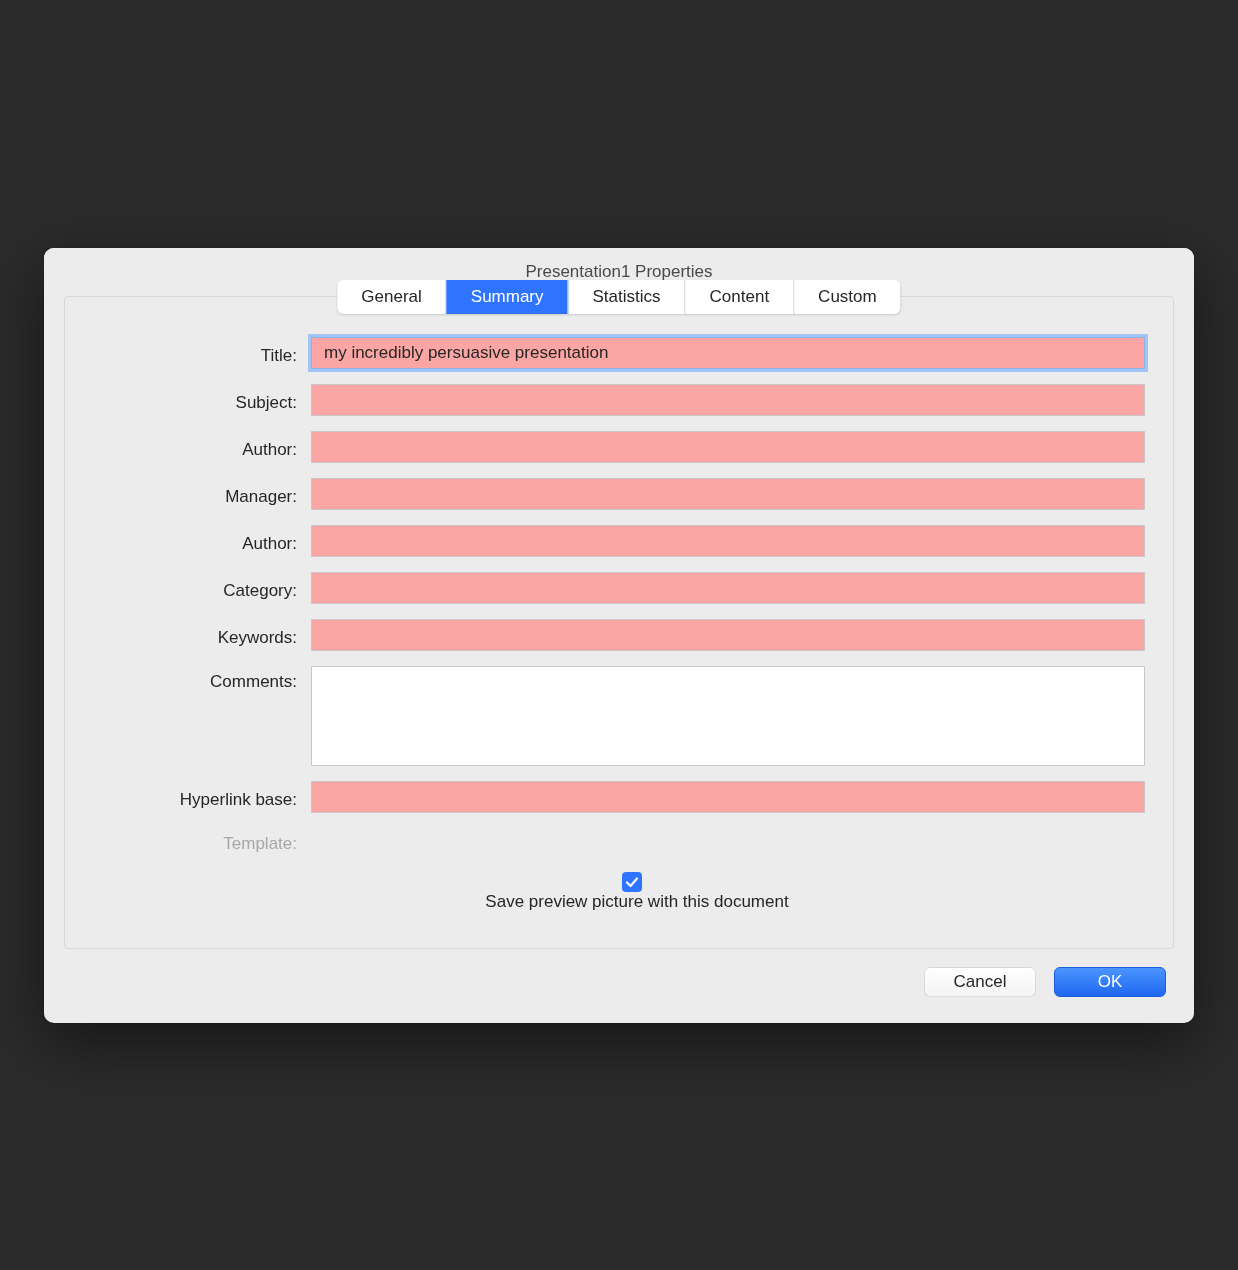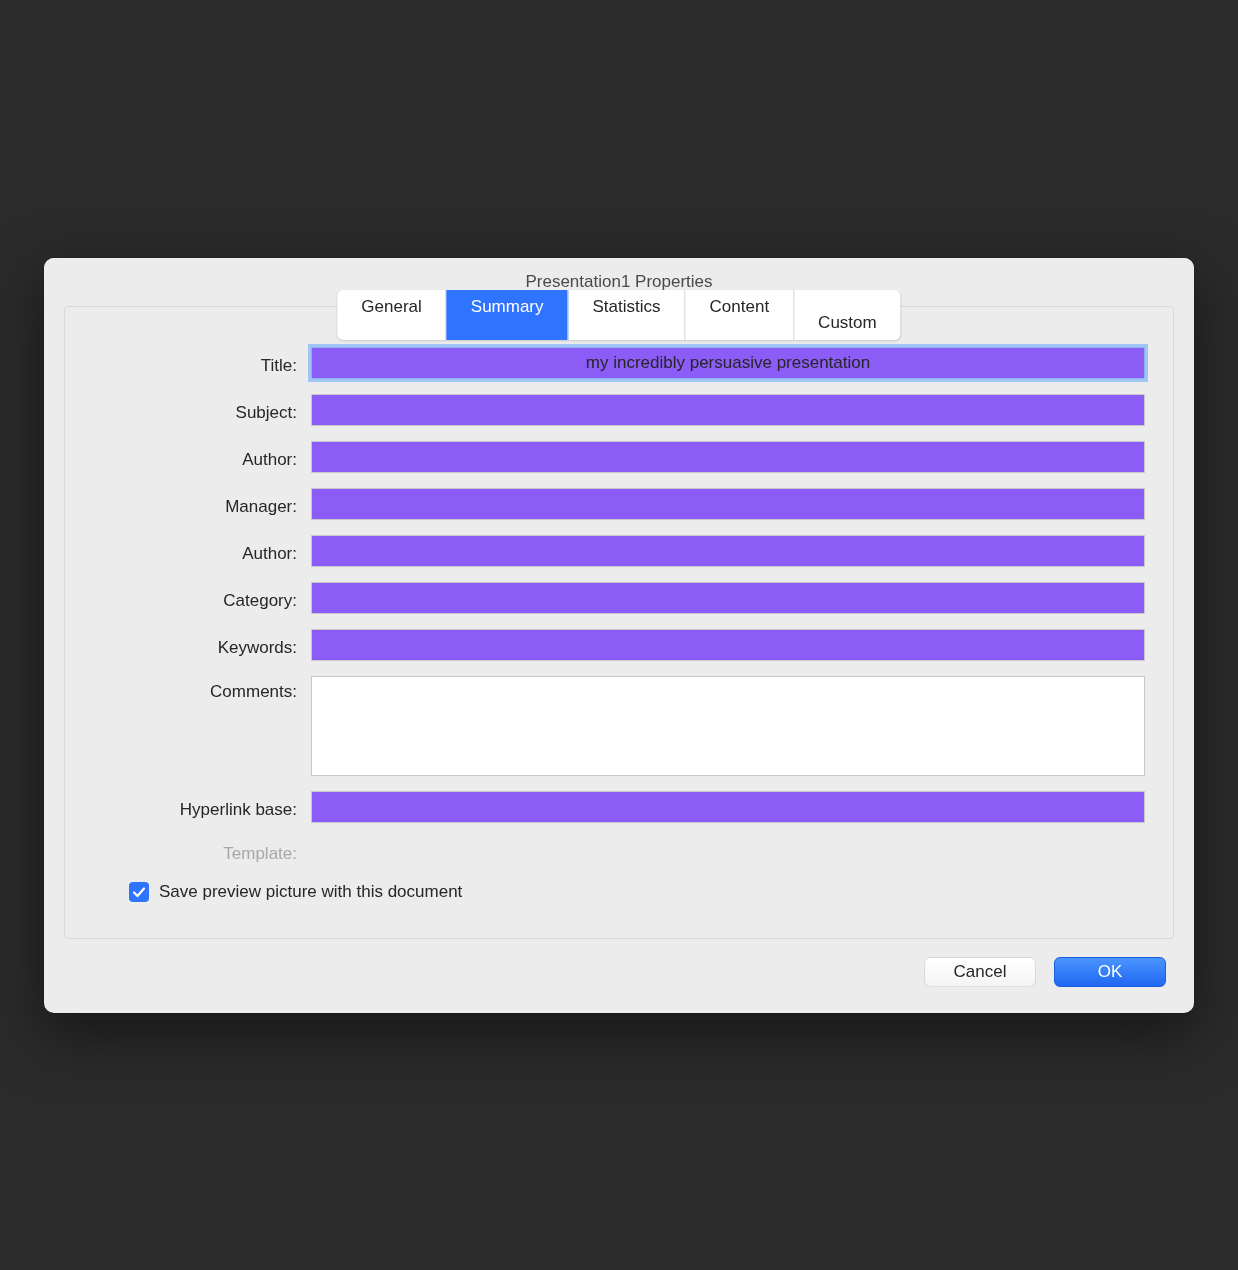--- a/index.html
+++ b/index.html
@@ -51,21 +51,20 @@
     }
     .tab {
       padding: 7px 24px;
       font-size: 17px;
       color: #262626;
       border-right: 1px solid #d6d6d6;
       cursor: default;
     }
     .tab:last-child {
       border-right: none;
-      margin-top: 16px;
     }
     .tab.active {
       background: #2f74ff;
       color: #fff;
     }
     .form-rows {
       display: flex;
       flex-direction: column;
       gap: 15px;
     }
@@ -83,27 +82,26 @@
       font-size: 17px;
       color: #262626;
       padding-top: 6px;
     }
     .label.disabled {
       color: #a8a8a8;
     }
     .input-text {
       flex: 1;
       height: 32px;
-      background: #8b5cf6;
+      background: #fca5a5;
       border: 1px solid #c8c8c8;
       font-size: 17px;
       padding: 0 12px;
       color: #262626;
       outline: none;
-      text-align: center;
     }
     .input-text.focused {
       border: 1px solid #8bb1ec;
       box-shadow: 0 0 0 3px #a3c5f5;
     }
     .textarea {
       flex: 1;
       height: 100px;
       background: #fff;
       border: 1px solid #c8c8c8;
@@ -111,20 +109,21 @@
       padding: 6px 8px;
       resize: none;
       outline: none;
       font-family: inherit;
     }
     .checkbox-row {
       display: flex;
       align-items: center;
       margin-top: 18px;
       padding-left: 36px;
+      flex-direction: column;
     }
     .checkbox {
       width: 20px;
       height: 20px;
       background: #2f74ff;
       border-radius: 4px;
       display: flex;
       align-items: center;
       justify-content: center;
       margin-right: 10px;

